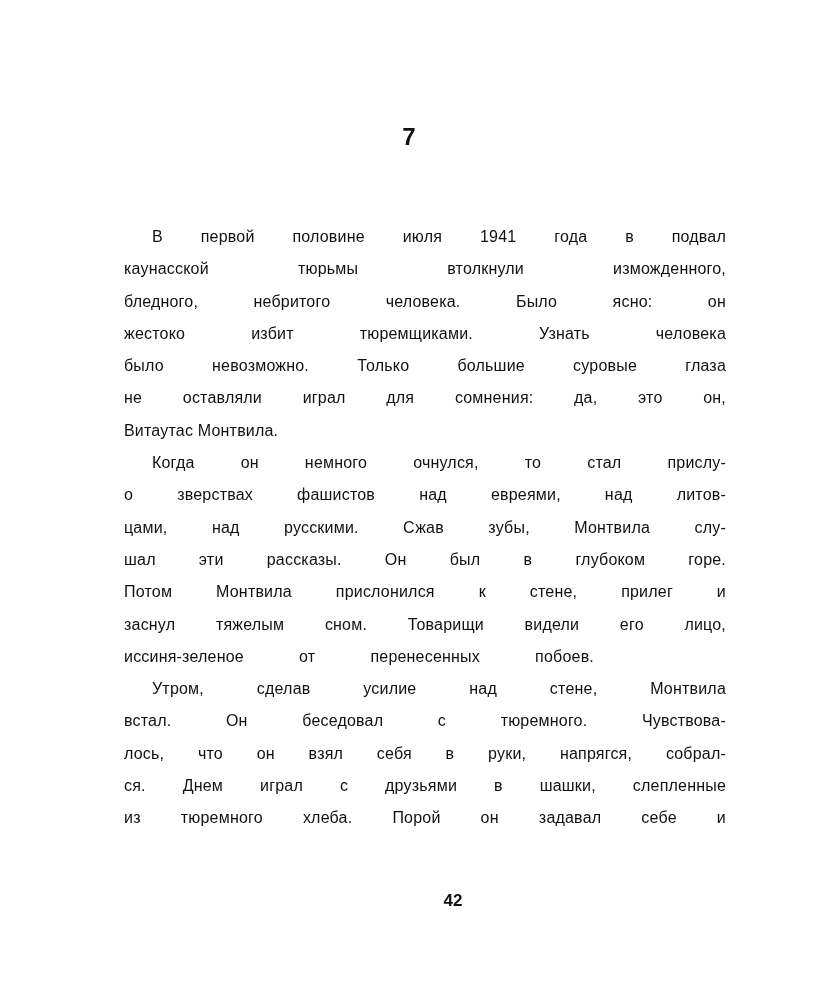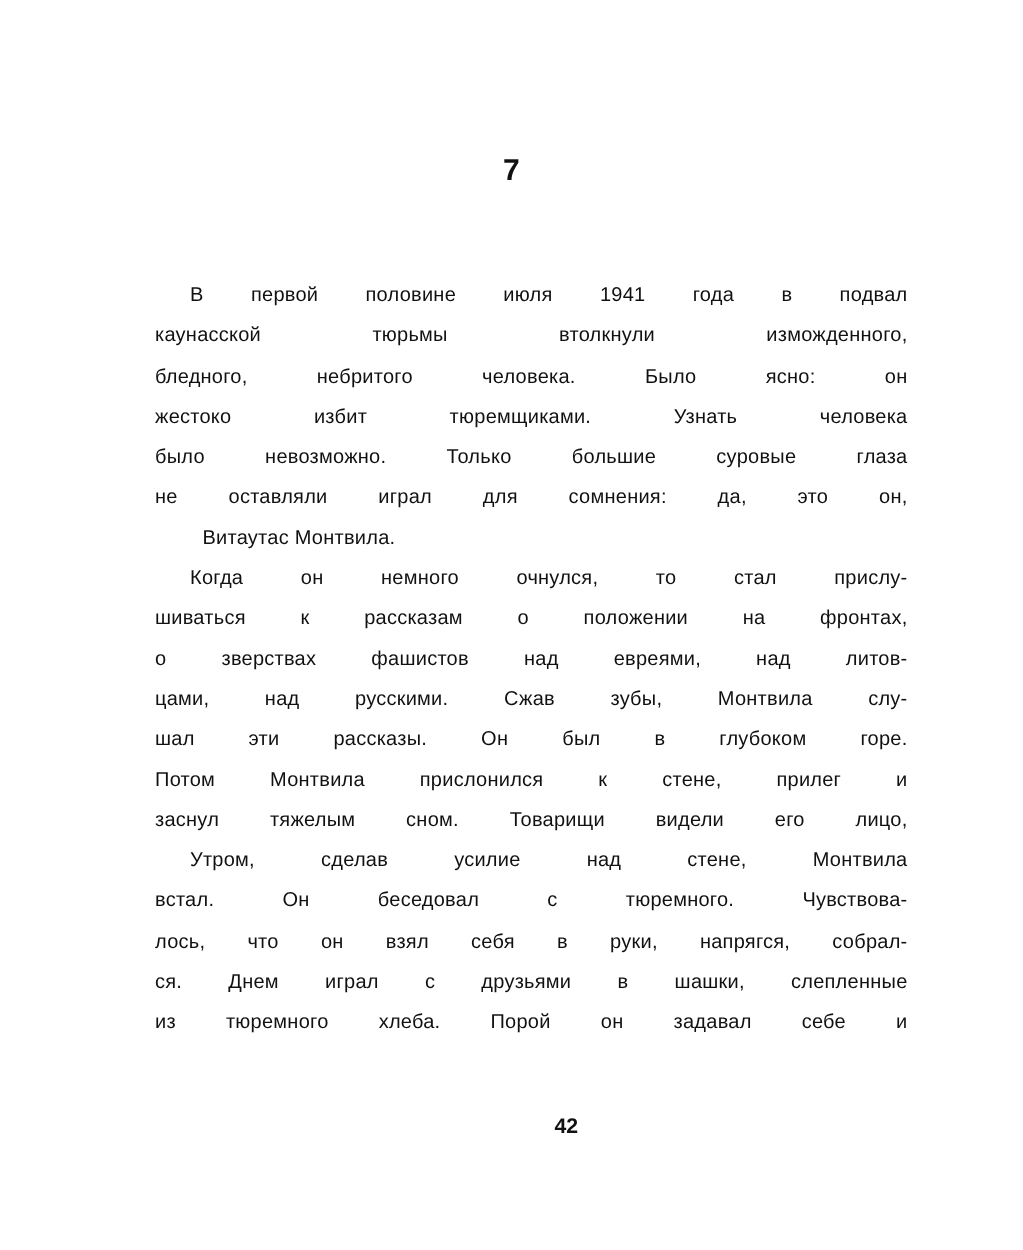--- a/index.html
+++ b/index.html
@@ -41,21 +41,20 @@
       white-space: nowrap;
       text-align: justify;
       text-align-last: justify;
       height: 32.3px;
     }
     .line.first {
       padding-left: 28px;
     }
     .line.last {
       text-align-last: left;
-      margin-left: 38px;
     }
     .page-number {
       position: absolute;
       top: 891px;
       left: 0;
       width: 818px;
       text-align: center;
       font-family: "Liberation Sans", "DejaVu Sans", sans-serif;
       font-weight: bold;
       font-size: 17px;
@@ -73,26 +72,26 @@
       <span class="line first">В первой половине июля 1941 года в подвал</span>
       <span class="line">каунасской тюрьмы втолкнули изможденного,</span>
       <span class="line">бледного, небритого человека. Было ясно: он</span>
       <span class="line">жестоко избит тюремщиками. Узнать человека</span>
       <span class="line">было невозможно. Только большие суровые глаза</span>
       <span class="line">не оставляли играл для сомнения: да, это он,</span>
       <span class="line last">Витаутас Монтвила.</span>
     </div>
     <div>
       <span class="line first">Когда он немного очнулся, то стал прислу-</span>
-      <span class="line">шиваться к рассказам о положении на фронтах,</span>
       <span class="line">о зверствах фашистов над евреями, над литов-</span>
       <span class="line">цами, над русскими. Сжав зубы, Монтвила слу-</span>
       <span class="line">шал эти рассказы. Он был в глубоком горе.</span>
       <span class="line">Потом Монтвила прислонился к стене, прилег и</span>
       <span class="line">заснул тяжелым сном. Товарищи видели его лицо,</span>
+      <span class="line" style="text-align-last: justify; width: 470px;">иссиня-зеленое от перенесенных побоев.</span>
     </div>
     <div>
       <span class="line first">Утром, сделав усилие над стене, Монтвила</span>
       <span class="line">встал. Он беседовал с тюремного. Чувствова-</span>
       <span class="line">лось, что он взял себя в руки, напрягся, собрал-</span>
       <span class="line">ся. Днем играл с друзьями в шашки, слепленные</span>
       <span class="line">из тюремного хлеба. Порой он задавал себе и</span>
     </div>
   </div>
 

